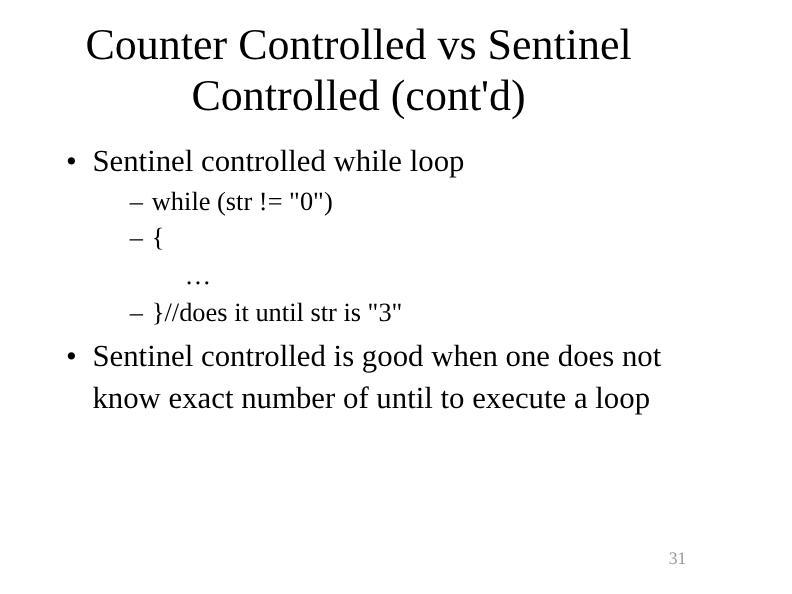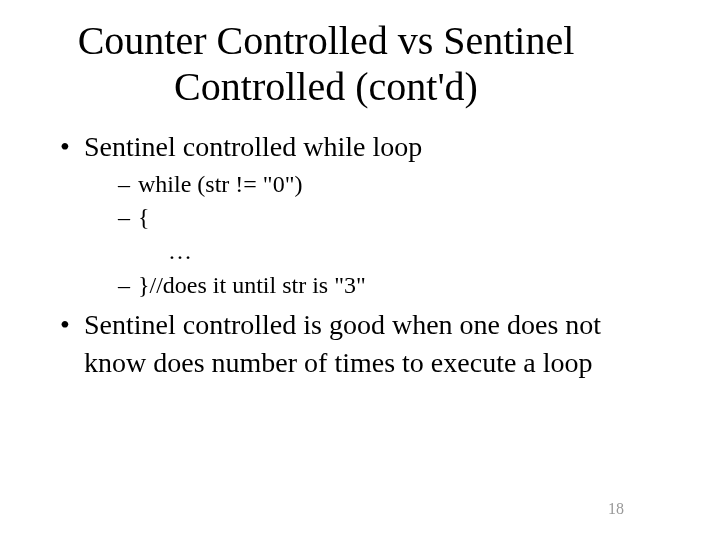--- a/index.html
+++ b/index.html
@@ -84,17 +84,17 @@
   <ul class="level1">
     <li>
       <span>Sentinel controlled while loop</span>
       <ul class="level2">
         <li class="dash">while (str != "0")</li>
         <li class="dash">{</li>
         <li class="nodash">…</li>
         <li class="dash">}//does it until str is "3"</li>
       </ul>
     </li>
-    <li>Sentinel controlled is good when one does not know does number of times to execute a loop</li>
+    <li>Sentinel controlled is good when one does not know exact number of until to execute a loop</li>
   </ul>
 
-  <div class="page-num">18</div>
+  <div class="page-num">31</div>
 </div>
 
 </body></html>

